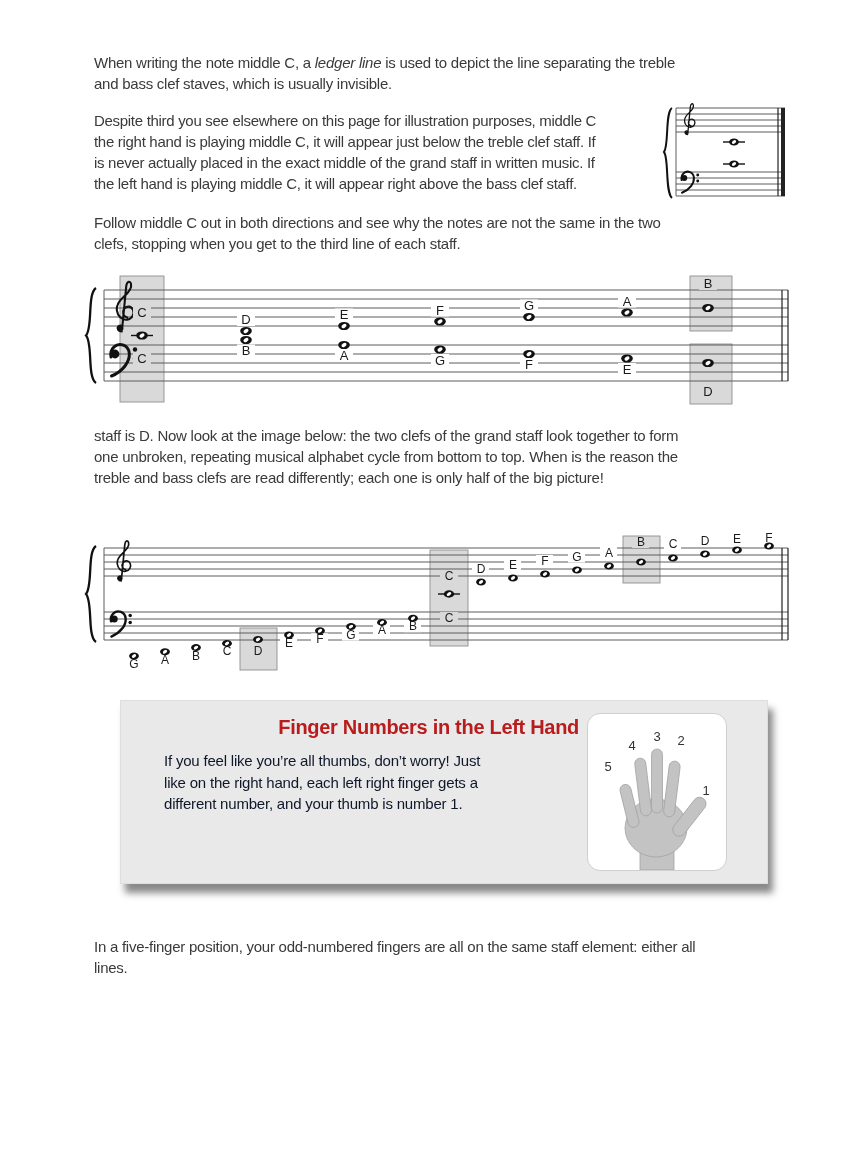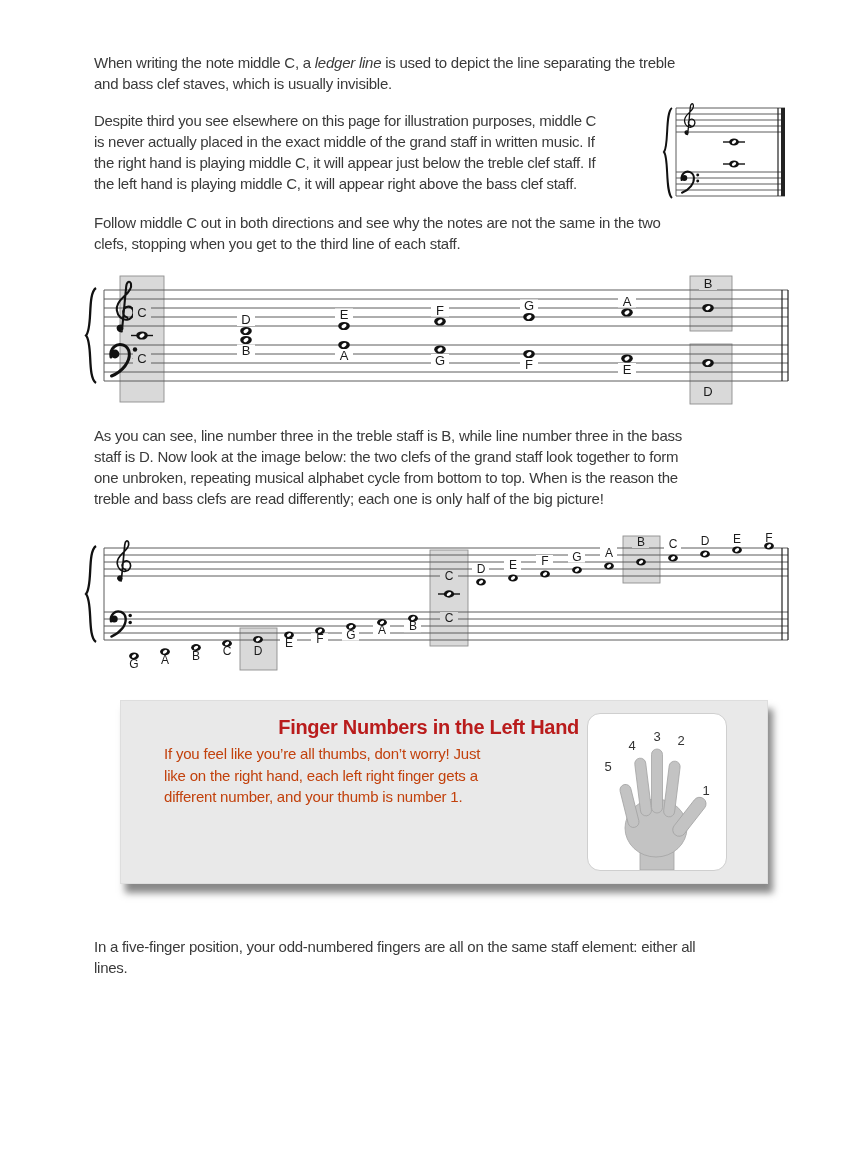--- a/index.html
+++ b/index.html
@@ -15,22 +15,22 @@
   .ko{fill:#ffffff;}
   .kg{fill:#d9d9d9;}
   .lbl{font-size:13px;text-anchor:middle;}
   .lbl2{font-size:12px;text-anchor:middle;}
   .ledger{stroke:#111;stroke-width:1.4;}
   .bar{stroke:#222;stroke-width:1.2;}
   .panel{position:absolute;left:120px;top:700px;width:646px;height:182px;background:#e9e9e9;
          border:1px solid #dedede;box-shadow:5px 9px 7px rgba(40,40,40,0.55);}
   .panel-title{position:absolute;left:0;top:15px;width:458px;text-align:right;
                font-weight:bold;font-size:20px;color:#b91c1c;letter-spacing:-0.3px;}
-  .panel-body{position:absolute;left:43px;top:42px;font-size:15px;line-height:21.5px;
-              letter-spacing:-0.2px;color:#c2410c;}
+  .panel-body{position:absolute;left:43px;top:49px;font-size:15px;line-height:21.5px;
+              letter-spacing:-0.2px;color:#0f172a;}
   .panel-body .ln{white-space:nowrap;}
   .hand-card{position:absolute;left:466px;top:12px;width:138px;height:156px;background:#ffffff;
              border:1px solid #cfcfcf;border-radius:13px;overflow:hidden;}
   .hand-card svg{position:absolute;left:0;top:0;}
   .fingnum{font-size:13px;fill:#333;text-anchor:middle;}
   .circnum{font-size:10.5px;text-anchor:middle;fill:#1c1c1c;}
   .pagenum{position:absolute;left:782px;top:1092px;font-weight:bold;font-size:15px;color:#2a2a2a;}
 </style>
 </head>
 <body>
@@ -56,22 +56,22 @@
     </defs>
   </svg>
 
   <div class="para" style="left:94px;top:52px;">
     <div class="ln"><span>When writing the note middle C, a </span><em>ledger line</em><span> is used to depict the line separating the treble</span></div>
     <div class="ln">and bass clef staves, which is usually invisible.</div>
   </div>
 
   <div class="para" style="left:94px;top:110px;letter-spacing:-0.3px;">
     <div class="ln">Despite third you see elsewhere on this page for illustration purposes, middle C</div>
+    <div class="ln">the right hand is playing middle C, it will appear just below the treble clef staff. If</div>
     <div class="ln">is never actually placed in the exact middle of the grand staff in written music. If</div>
-    <div class="ln">the right hand is playing middle C, it will appear just below the treble clef staff. If</div>
     <div class="ln">the left hand is playing middle C, it will appear right above the bass clef staff.</div>
   </div>
 
   <svg style="left:664px;top:98px;" width="132" height="110" viewBox="0 0 132 110">
     <path d="M8 10 C1 14 5 48 0 54 C5 60 1 94 8 100" fill="none" stroke="#111" stroke-width="2"></path>
     <g>
       <line class="sline" x1="12" y1="10" x2="12" y2="98"></line>
       <line class="sline" x1="12" y1="10" x2="121" y2="10"></line>
       <line class="sline" x1="12" y1="16" x2="121" y2="16"></line>
       <line class="sline" x1="12" y1="22" x2="121" y2="22"></line>
@@ -166,21 +166,20 @@
       <use href="#wn" x="160" y="68"></use>
       <use href="#wn" x="258" y="73"></use>
       <use href="#wn" x="354" y="77.5"></use>
       <use href="#wn" x="443" y="82"></use>
       <use href="#wn" x="541" y="86.5"></use>
       <use href="#wn" x="622" y="91"></use>
     </g>
   </svg>
 
   <div class="para" style="left:94px;top:425px;">
-    <div class="ln">As you can see, line number three in the treble staff is B, while line number three in the bass</div>
     <div class="ln">staff is D. Now look at the image below: the two clefs of the grand staff look together to form</div>
     <div class="ln">one unbroken, repeating musical alphabet cycle from bottom to top. When is the reason the</div>
     <div class="ln">treble and bass clefs are read differently; each one is only half of the big picture!</div>
   </div>
 
   <svg style="left:86px;top:526px;" width="710" height="146" viewBox="0 -8 710 146">
     <rect class="hbox" x="154" y="94" width="37" height="42"></rect>
     <rect class="hbox" x="344" y="16" width="38" height="96"></rect>
     <rect class="hbox" x="537" y="2" width="37" height="47"></rect>
     <g>

